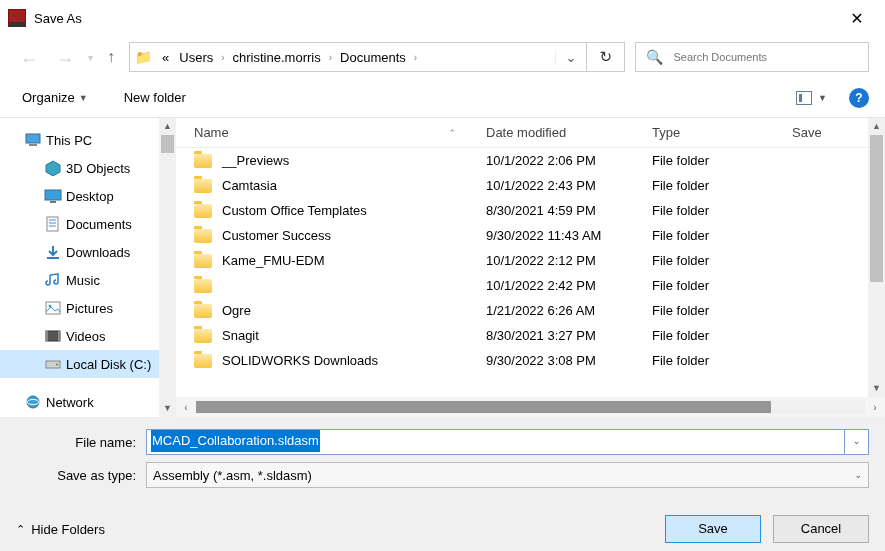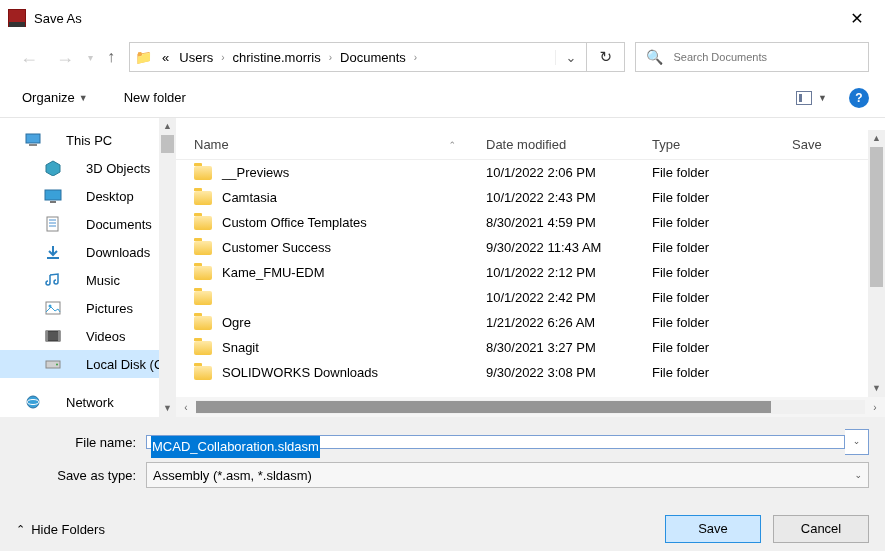--- a/index.html
+++ b/index.html
@@ -31,31 +31,31 @@
 .tool-drop { font-size: 9px; color: #555; }
 .spacer { flex: 1; }
 .view-btn { display:flex; align-items:center; gap:6px; color:#5a6a8a; }
 .view-icon { width:16px; height:14px; border:1px solid #6a7a9a; position:relative; }
 .view-icon::before { content:''; position:absolute; left:2px; top:2px; bottom:2px; width:3px; background:#6a7a9a; }
 .help-btn { width: 20px; height: 20px; border-radius: 50%; background: #1976d2; color: #fff; text-align: center; line-height: 20px; font-size: 12px; font-weight: bold; margin-left: 16px; }
 
 .main { display: flex; height: 299px; }
 .sidebar { width: 176px; position: relative; }
 .tree { padding-top: 8px; }
-.tree-item { display: flex; align-items: center; padding: 5px 0 5px 24px; gap: 24px; height: 28px; }
+.tree-item { display: flex; align-items: center; padding: 5px 0 5px 24px; gap: 4px; height: 28px; }
 .tree-item.sub { padding-left: 44px; }
 .tree-item.selected { background: #cde8ff; }
 .tree-item.sep-above { margin-top: 10px; }
 .ticon { width: 18px; height: 16px; display: inline-flex; align-items:center; justify-content:center; }
 .sb-scroll { position: absolute; right: 0; top: 0; bottom: 0; width: 17px; background: #f0f0f0; display:flex; flex-direction:column; }
 .sb-btn { height: 17px; text-align:center; font-size:9px; color:#666; line-height:17px; }
 .sb-track { flex:1; position:relative; }
 .sb-thumb-v { position:absolute; left:2px; right:2px; top:0; height:18px; background:#c0c0c0; }
 
-.filepane { flex:1; position:relative; display:flex; flex-direction:column;margin-top:12px; }
+.filepane { flex:1; position:relative; display:flex; flex-direction:column; }
 .cols { display:flex; border-bottom: 1px solid #eee; height: 30px; align-items:center; color:#444; }
 .col-name { width: 310px; padding-left: 18px; display:flex; align-items:center; gap:130px; }
 .col-date { width: 166px; }
 .col-type { width: 140px; }
 .col-size { flex:1; }
 .sort-ind { font-size:9px; color:#888; margin-left:auto; margin-right:30px; }
 .files { flex:1; overflow:hidden; }
 .file-row { display:flex; align-items:center; height:25px; }
 .cell-name { width:310px; padding-left:18px; display:flex; align-items:center; gap:10px; }
 .folder-glyph { width:18px; height:14px; background:linear-gradient(#ffe9a8,#f6c642); border-radius:2px; position:relative; }
@@ -65,21 +65,21 @@
 .fp-scroll-v { position:absolute; right:0; top:0; bottom:20px; width:17px; background:#f0f0f0; display:flex; flex-direction:column; }
 .fp-thumb-v { position:absolute; left:2px; right:2px; top:0; height:60%; background:#c0c0c0; }
 .fp-scroll-h { position:absolute; left:0; right:0; bottom:0; height:20px; background:#f5f5f5; display:flex; align-items:center; }
 .fp-sb-btn { width:20px; text-align:center; font-size:10px; color:#666; }
 .fp-h-track { flex:1; height:14px; position:relative; background:#f0f0f0; }
 .fp-h-thumb { position:absolute; top:1px; bottom:1px; left:0; width:86%; background:#959595; }
 
 .bottom { background:#f0f0f0; padding: 12px 16px 14px 16px; }
 .form-row { display:flex; align-items:center; margin-bottom:7px; }
 .form-label { width:130px; text-align:right; padding-right:10px; }
-.filename-inp { flex:1; height:14px; border:1px solid #7a9fd4; padding:0 4px; position:relative; background:#fff; }
+.filename-inp { flex:1; height:26px; border:1px solid #7a9fd4; padding:0 4px; position:relative; background:#fff; }
 .filename-sel { background:#0078d7; color:#fff; padding:0 1px; display:inline-block; line-height:22px; }
 .combo-drop { width:24px; height:26px; border:1px solid #7a9fd4; border-left:none; background:#fff; text-align:center; line-height:22px; font-size:9px; color:#555; }
 .savetype { flex:1; height:26px; border:1px solid #bbb; background:#f7f7f7; padding:0 6px; display:flex; align-items:center; justify-content:space-between; }
 .savetype .dd { font-size:9px; color:#555; }
 
 .footer { display:flex; align-items:center; padding-top: 20px; }
 .hide-folders { display:flex; align-items:center; gap:6px; }
 .chev-up { font-size:11px; }
 .btn { width:96px; height:28px; border:1px solid #aeaeae; background:#e9e9e9; text-align:center; line-height:26px; margin-left:12px; }
 .btn.primary { background:#cde8ff; border:1px solid #2890e0; }

